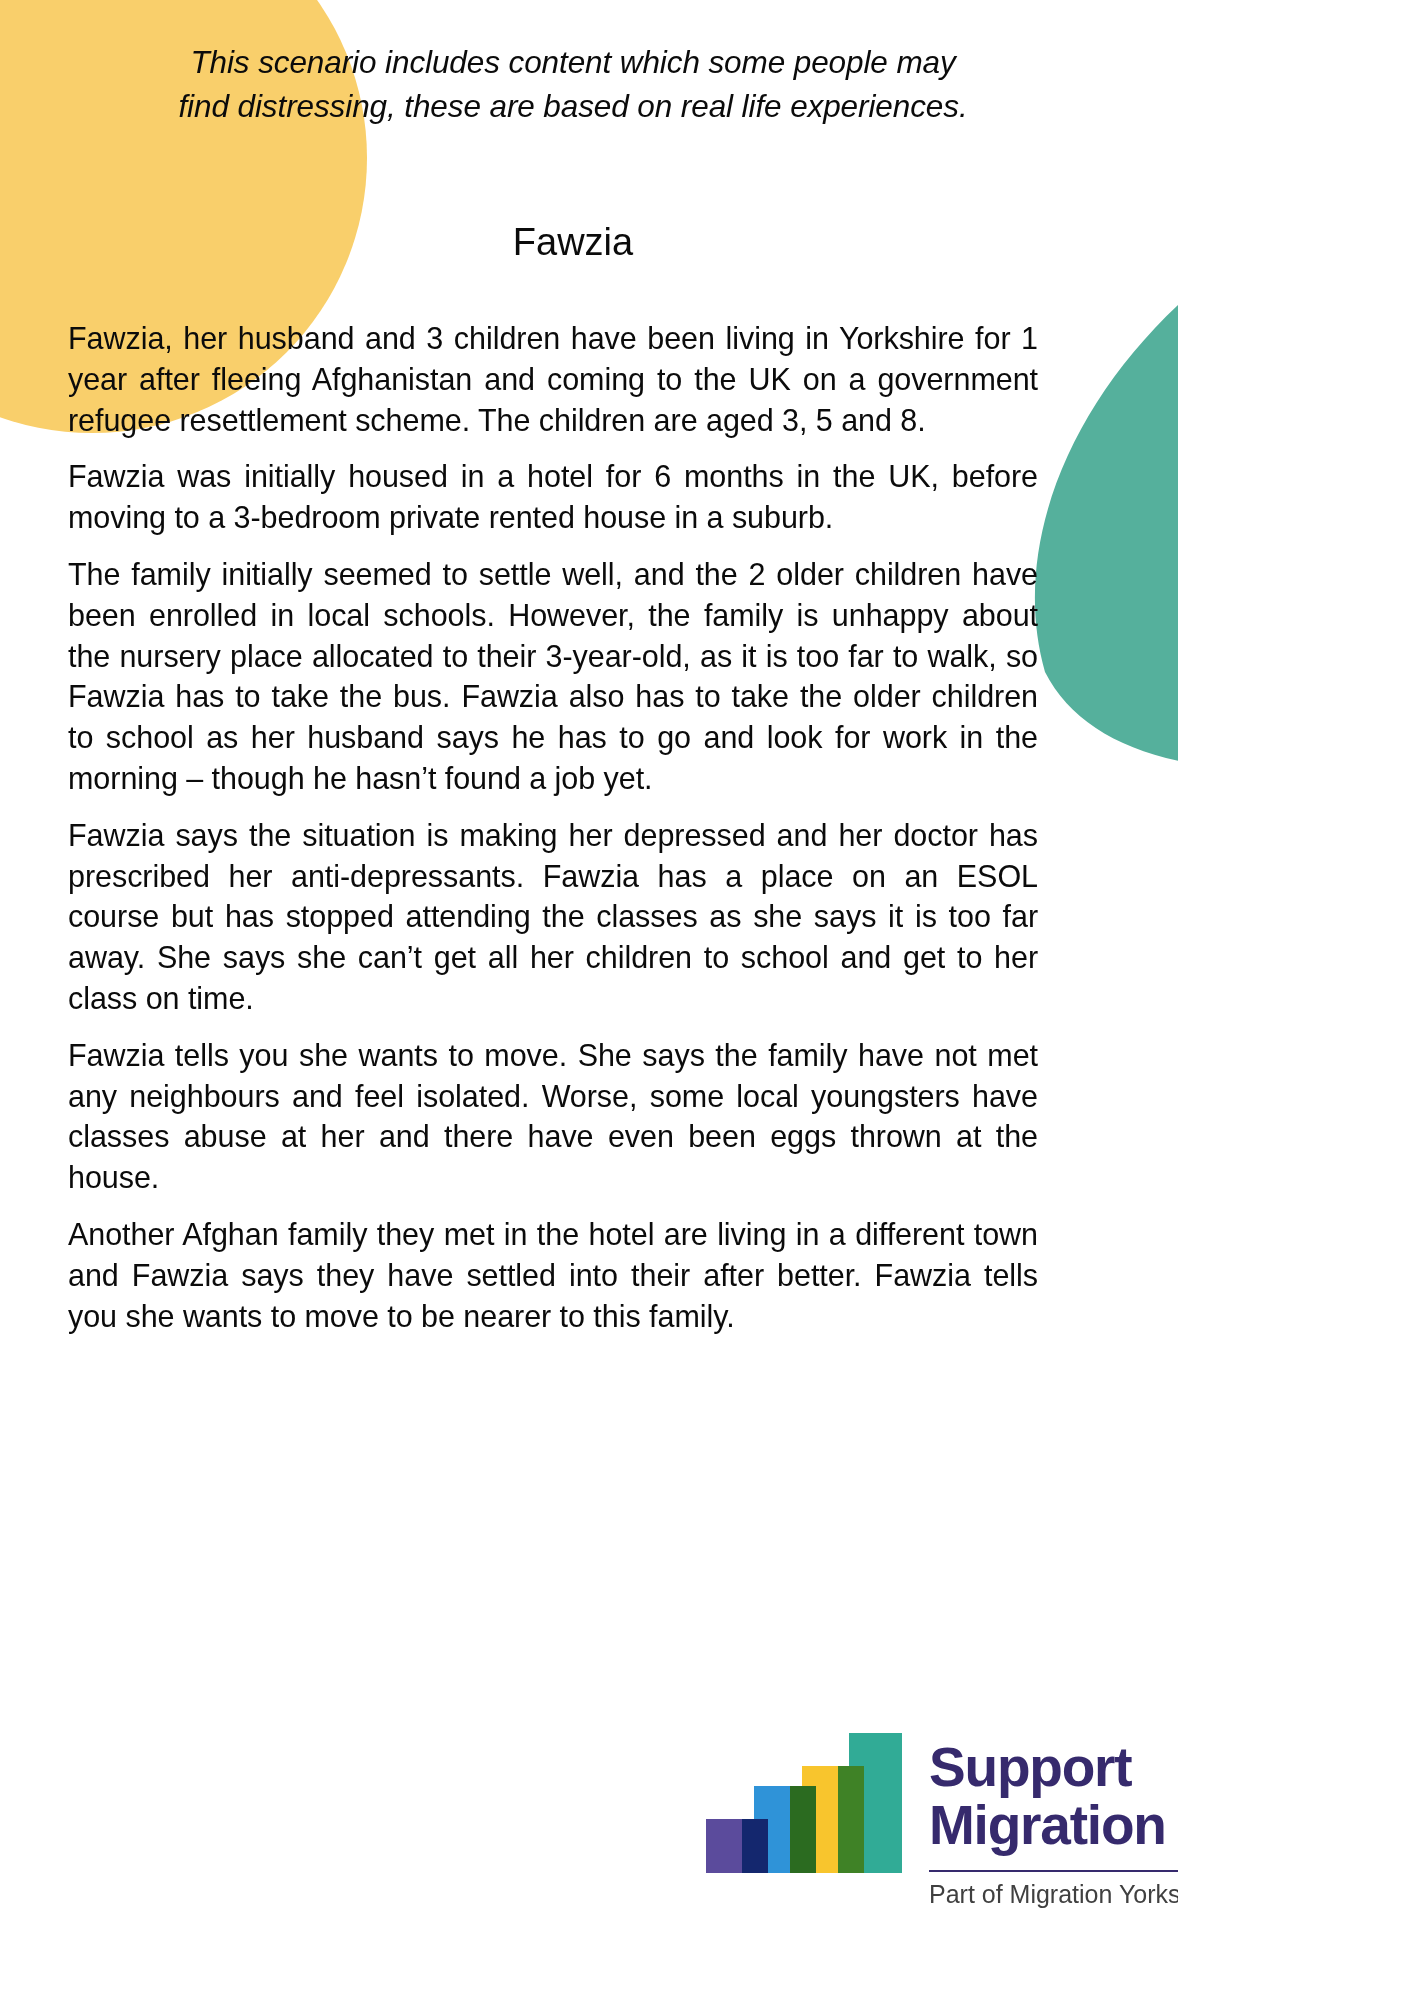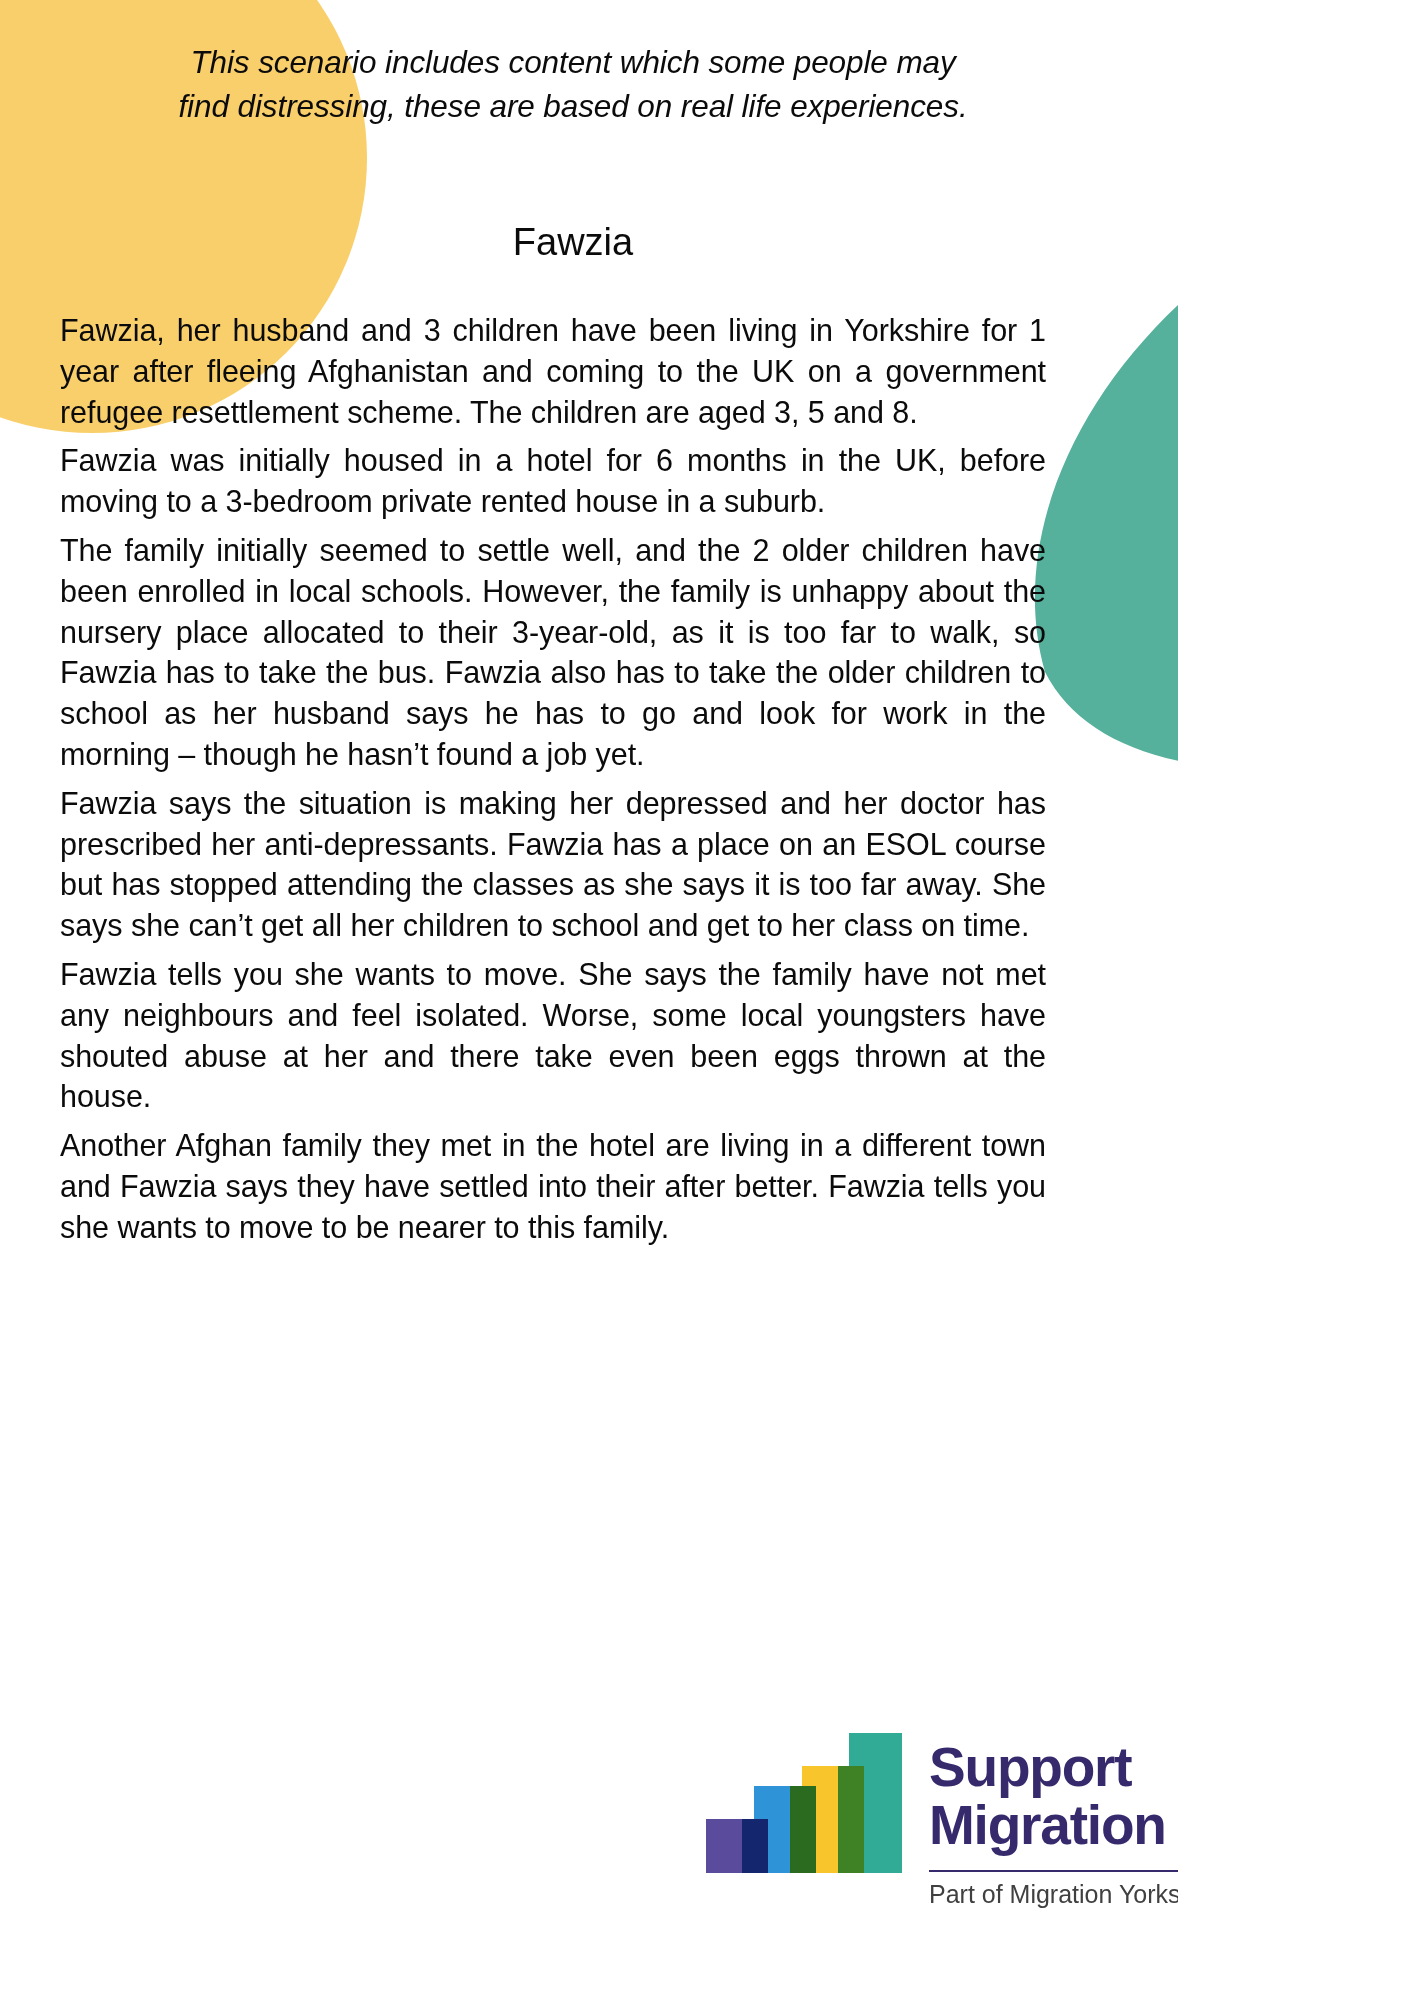--- a/index.html
+++ b/index.html
@@ -71,21 +71,21 @@
     top: 302px;
     width: 1002px;
     font-size: 30.5px;
     line-height: 40.8px;
     color: #0b0b0b;
     text-align: justify;
     text-justify: inter-word;
     letter-spacing: -0.05px;
   }
   .body-text p {
-    margin: 8px;
+    margin: 16px;
     text-align: justify;
   }
   .body-text p:last-child {
     text-align: justify;
   }
   
 
   
   .logo {
     position: absolute;
@@ -165,21 +165,21 @@
 
     <div class="warning">This scenario includes content which some people may find distressing, these are based on real life experiences.</div>
 
     <div class="person-title">Fawzia</div>
 
     <div class="body-text">
       <p>Fawzia, her husband and 3 children have been living in Yorkshire for 1 year after fleeing Afghanistan and coming to the UK on a government refugee resettlement scheme. The children are aged 3, 5 and 8.</p>
       <p>Fawzia was initially housed in a hotel for 6 months in the UK, before moving to a 3-bedroom private rented house in a suburb.</p>
       <p>The family initially seemed to settle well, and the 2 older children have been enrolled in local schools. However, the family is unhappy about the nursery place allocated to their 3-year-old, as it is too far to walk, so Fawzia has to take the bus. Fawzia also has to take the older children to school as her husband says he has to go and look for work in the morning – though he hasn’t found a job yet.</p>
       <p>Fawzia says the situation is making her depressed and her doctor has prescribed her anti-depressants. Fawzia has a place on an ESOL course but has stopped attending the classes as she says it is too far away. She says she can’t get all her children to school and get to her class on time.</p>
-      <p>Fawzia tells you she wants to move. She says the family have not met any neighbours and feel isolated. Worse, some local youngsters have shouted abuse at her and there take even been eggs thrown at the house.</p>
+      <p>Fawzia tells you she wants to move. She says the family have not met any neighbours and feel isolated. Worse, some local youngsters have classes abuse at her and there have even been eggs thrown at the house.</p>
       <p>Another Afghan family they met in the hotel are living in a different town and Fawzia says they have settled into their after better. Fawzia tells you she wants to move to be nearer to this family.</p>
     </div>
 
   </div>
 
   <div class="logo">
     <div class="logo-bars">
       <div class="bar bar-purple"></div>
       <div class="bar bar-blue"></div>
       <div class="bar bar-yellow"></div>

